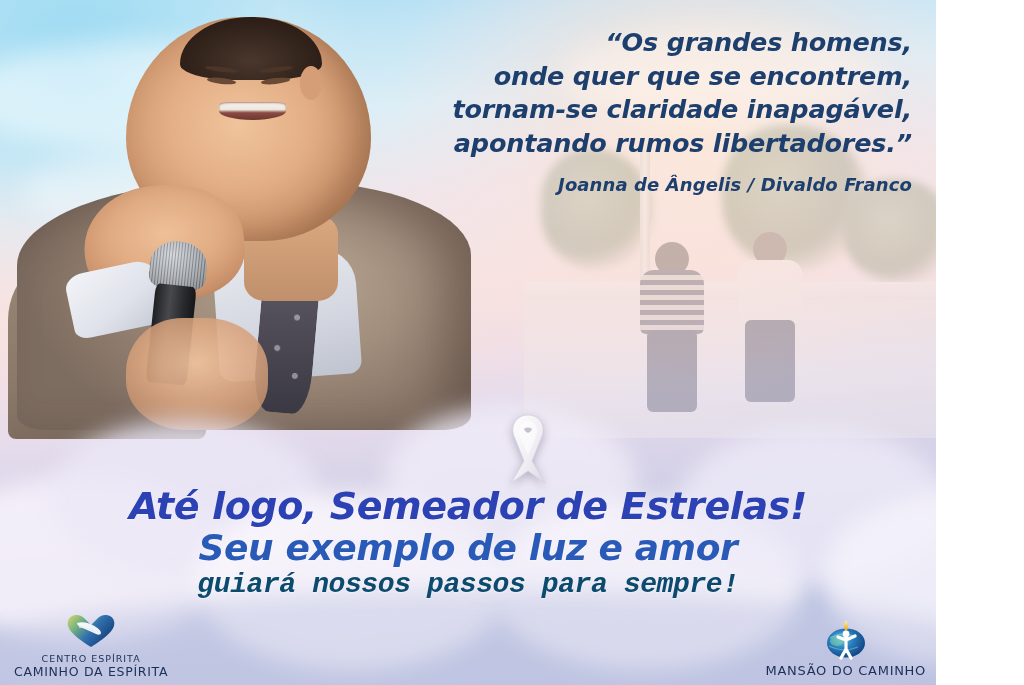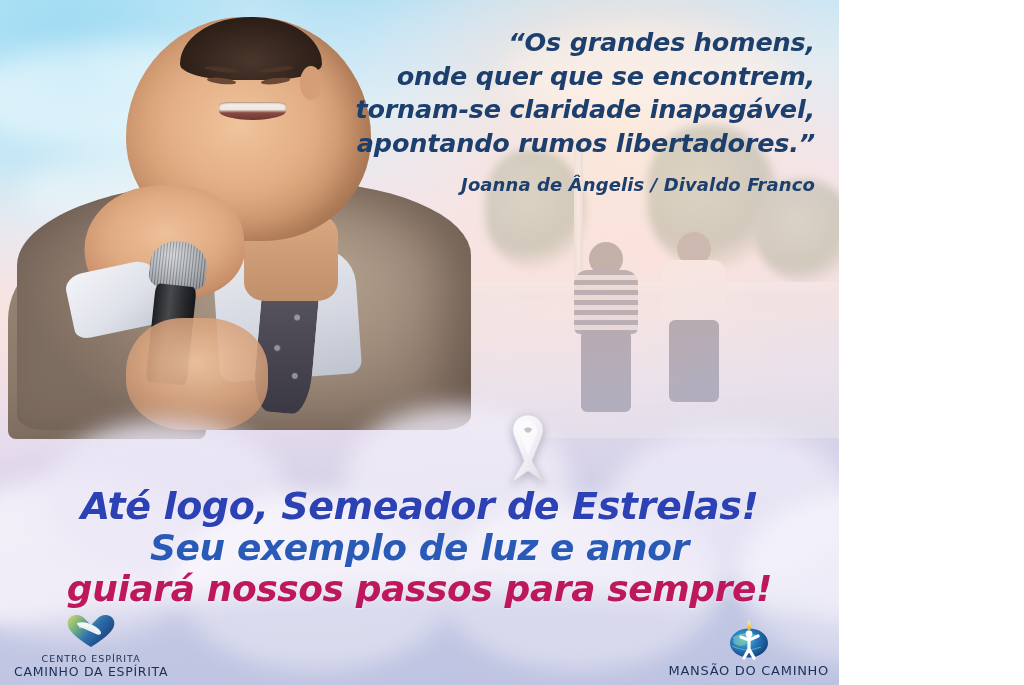--- a/index.html
+++ b/index.html
@@ -4,21 +4,21 @@
 <title>Memorial Tribute Banner</title>
 <style>
   * { margin:0; padding:0; box-sizing:border-box; }
   html, body {
     width:1024px; height:685px;
     overflow:hidden;
     font-family:"Liberation Sans", sans-serif;
   }
   .banner {
     position:relative;
-    width:839px; height:685px;
+    width:936px; height:685px;
     overflow:hidden;
     background:#cfd8ea;
   }
 
   
   .sky {
     position:absolute; inset:0;
     background:
       linear-gradient(175deg,
         #a9dcf2 0%,
@@ -305,21 +305,21 @@
     font-family:"DejaVu Sans", sans-serif;
     font-style:italic;
     font-weight:bold;
     line-height:1.08;
     letter-spacing:-0.4px;
     white-space:nowrap;
     text-shadow:0 1px 2px rgba(255,255,255,0.45);
   }
   .hl-1 { font-size:38px; color:#2b41b4; }
   .hl-2 { font-size:36px; color:#2a5ab8; margin-top:2px; }
-  .hl-3 { font-size:36px; color:#be185d; margin-top:2px; }
+  .hl-3 { font-size:28px; color:#0c4a6e; margin-top:2px;font-family:Liberation Mono, monospace; }
 
   
   .footer-logo {
     position:absolute;
     bottom:6px;
     z-index:8;
     display:flex;
     flex-direction:column;
     align-items:center;
   }

